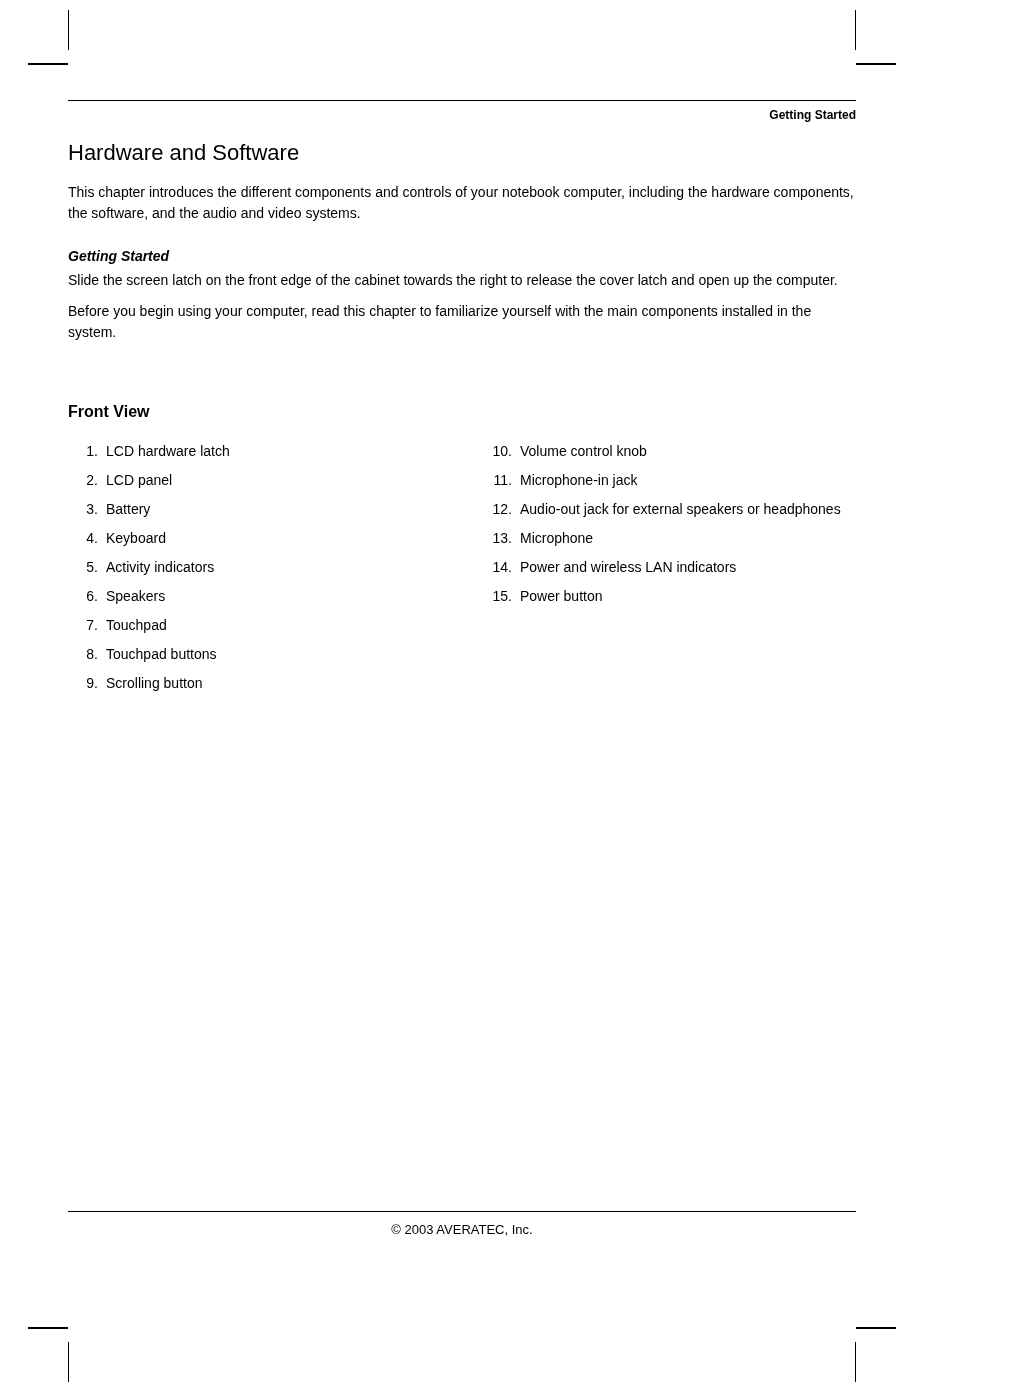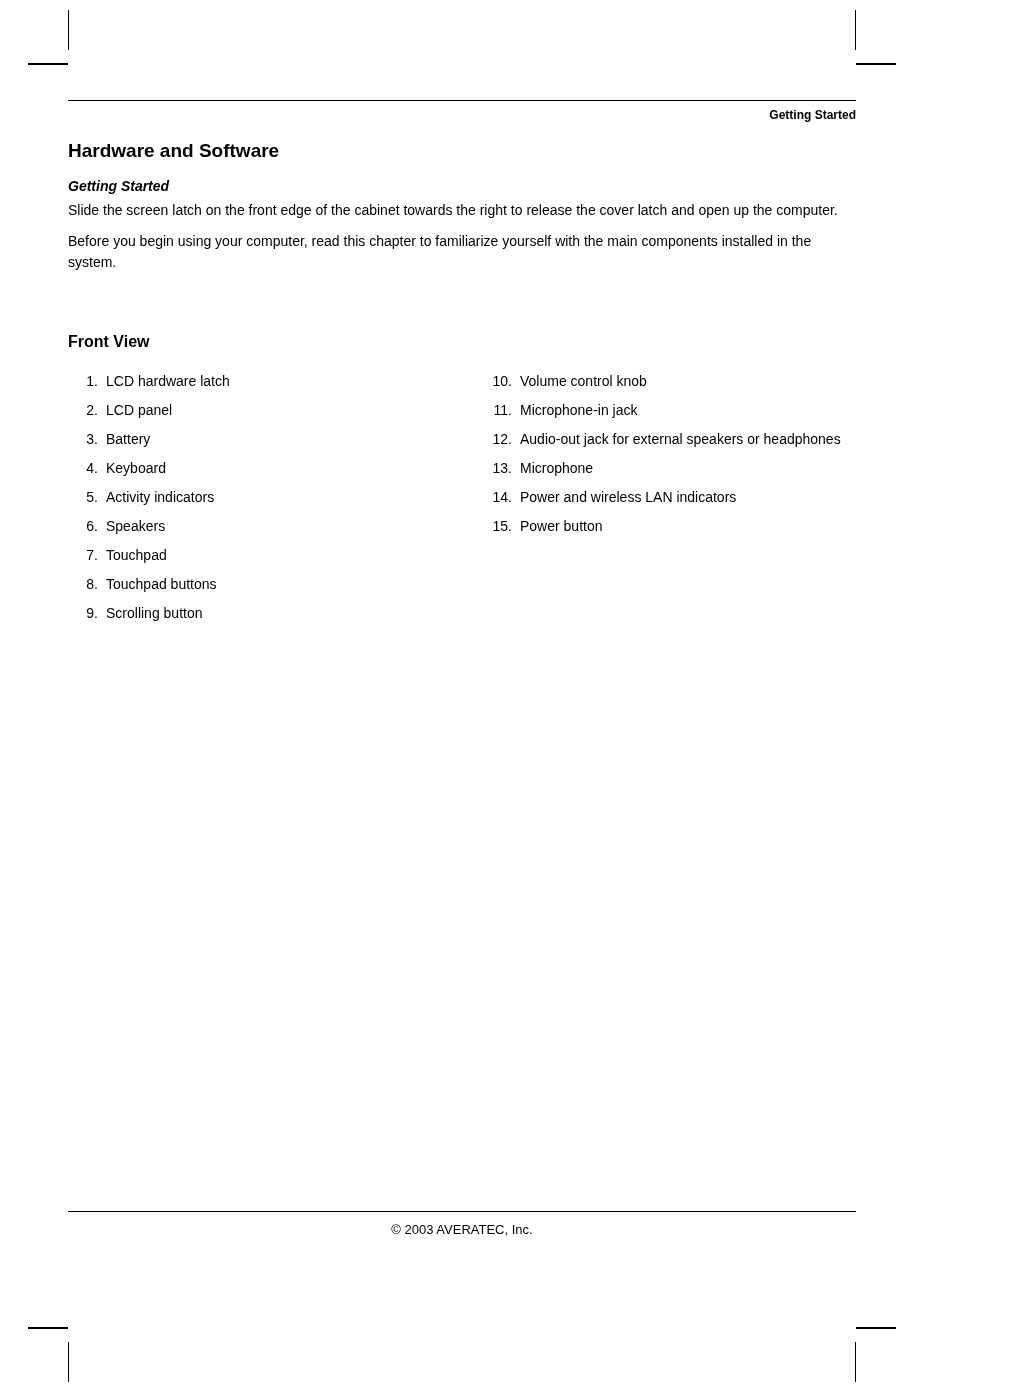--- a/index.html
+++ b/index.html
@@ -61,22 +61,22 @@
     
     .content {
       position: absolute;
       top: 140px;
       left: 68px;
       right: 68px;
       bottom: 200px;
     }
 
     .main-title {
-      font-size: 19px;
-      font-weight: bold;
+      font-size: 22px;
+      font-weight: normal;
       margin-bottom: 16px;
       border-bottom: none;
     }
 
     .intro-text {
       font-size: 14px;
       line-height: 1.5;
       margin-bottom: 24px;
     }
 
@@ -195,20 +195,21 @@
   <div class="bottom-bar-left"></div>
   <div class="corner-mark bottom-right-v"></div>
   <div class="bottom-bar-right"></div>
 
   <div class="header-line"></div>
   <div class="header-text">Getting Started</div>
 
   <div class="content">
 
     <h1 class="main-title">Hardware and Software</h1>
+    <p class="intro-text">This chapter introduces the different components and controls of your notebook computer, including the hardware components, the software, and the audio and video systems.</p>
 
     <p class="section-title">Getting Started</p>
     <p class="body-text">Slide the screen latch on the front edge of the cabinet towards the right to release the cover latch and open up the computer.</p>
     <p class="body-text">Before you begin using your computer, read this chapter to familiarize yourself with the main components installed in the system.</p>
 
     <h2 class="front-view-title">Front View</h2>
 
     <div class="list-container">
       <div class="list-column" id="left-col">
           <div class="list-item">

